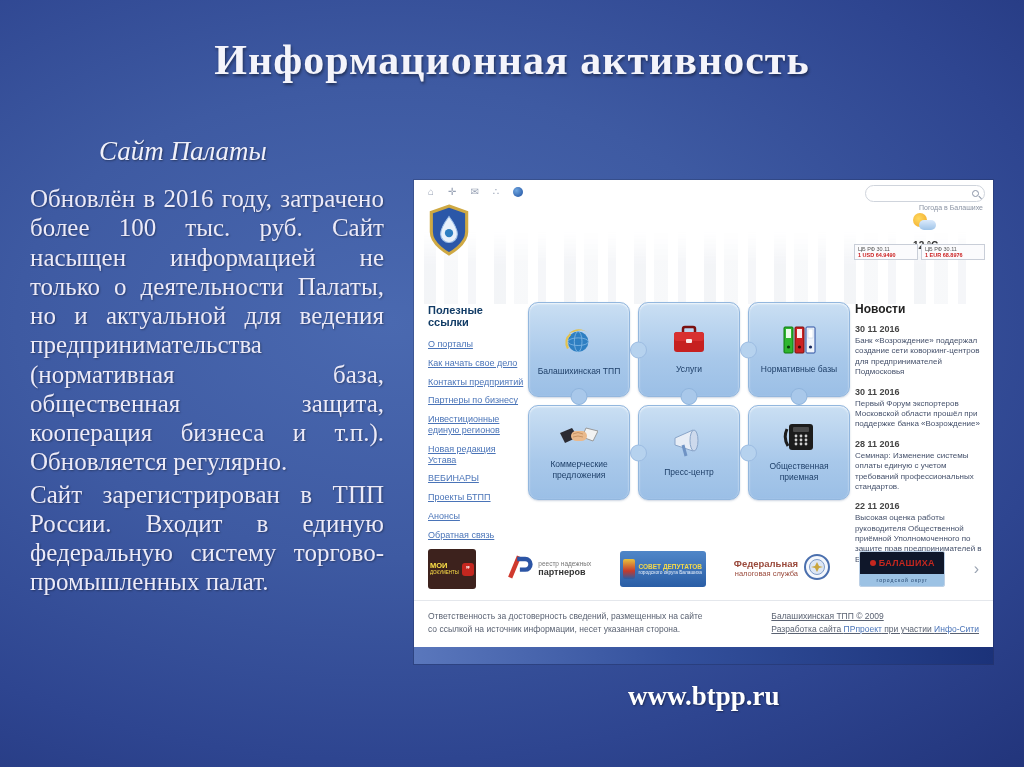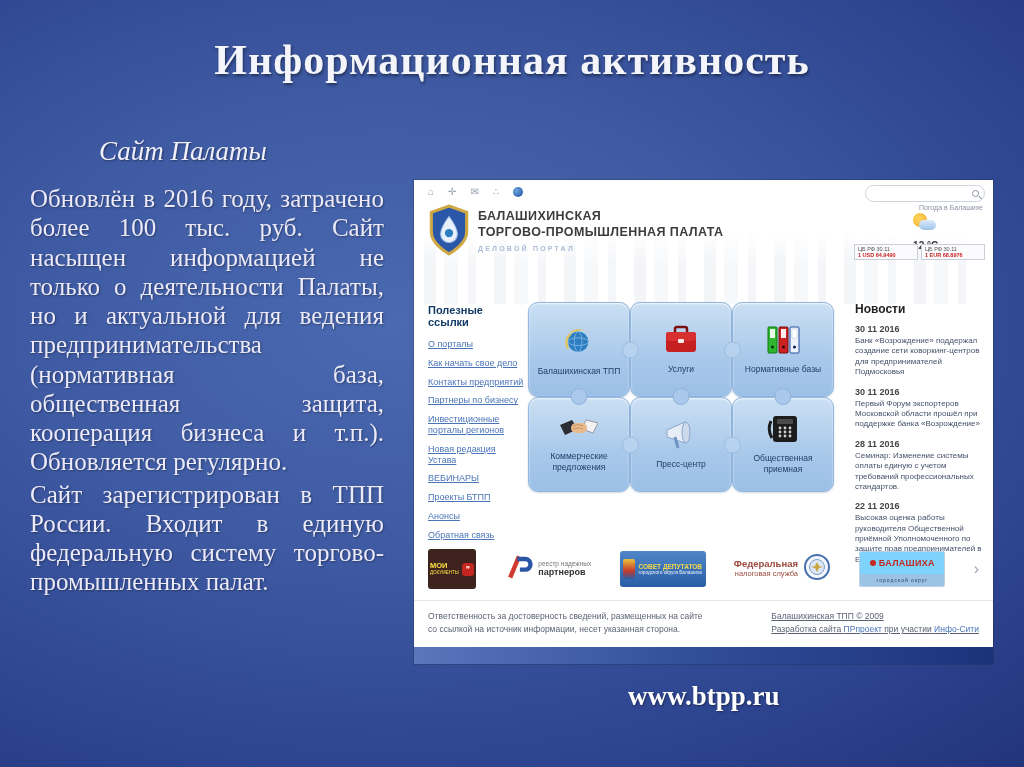--- a/index.html
+++ b/index.html
@@ -90,21 +90,21 @@
   .cur-r { font-size:5.5px; color:#c22; white-space:nowrap; font-weight:bold; }
 
   
   .sh-body { position:absolute; left:0; top:120px; width:100%; height:240px; }
   .useful { position:absolute; left:14px; top:4px; width:96px; }
   .useful-h { font-size:11px; font-weight:bold; color:#123c66; margin-bottom:11px; }
   .ulink { display:block; font-size:9px; color:#4a74b8; text-decoration:underline;
     line-height:1.2; margin-bottom:8px; cursor:pointer; }
 
   .tiles { position:absolute; left:114px; top:2px; width:366px;
-    display:grid; grid-template-columns:repeat(3,102px); grid-auto-rows:95px; }
+    display:grid; grid-template-columns:repeat(3,102px); grid-auto-rows:95px; gap:8px; }
   .tile { position:relative; border-radius:10px; border:1px solid #93b7de; cursor:pointer;
     background:linear-gradient(180deg,#cadff3 0%, #a8c8ea 60%, #9bbfe6 100%);
     display:flex; flex-direction:column; align-items:center; justify-content:center; gap:5px;
     box-shadow:inset 0 1px 2px rgba(255,255,255,.8), 0 1px 2px rgba(60,90,140,.25); }
   .tile-label { font-size:8.5px; color:#1e3f68; text-align:center; line-height:1.25; padding:0 6px; }
   .tile:nth-child(-n+3)::after { content:""; position:absolute; left:50%; bottom:-9px;
     transform:translateX(-50%); width:15px; height:15px; border-radius:50%;
     background:#a9c8ea; border:1px solid #8fb4dd; z-index:2; }
   .tile:nth-child(3n+2)::before, .tile:nth-child(3n)::before { content:""; position:absolute;
     left:-9px; top:50%; transform:translateY(-50%); width:15px; height:15px; border-radius:50%;
@@ -135,21 +135,21 @@
   .p-sovet .emb { width:12px; height:20px; border-radius:2px;
     background:linear-gradient(180deg,#e8c23c 0%,#c43a2c 60%,#2a5ea6 100%); }
   .p-sovet .txt { line-height:1.15; }
   .p-sovet .t1 { font-size:6.5px; font-weight:bold; color:#f3d84a; }
   .p-sovet .t2 { font-size:4.8px; color:#e8f0fa; }
   .p-fns { display:flex; align-items:center; gap:5px; cursor:pointer; }
   .p-fns .txt { text-align:right; line-height:1.15; }
   .p-fns .t1 { font-size:9.5px; color:#9a4a3c; font-weight:bold; }
   .p-fns .t2 { font-size:7.5px; color:#9a4a3c; }
   .p-bal { width:86px; height:36px; border:1px solid #bcd0e6; border-radius:2px; cursor:pointer; overflow:hidden; }
-  .p-bal .top { height:22px; background:#7dd3fc; display:flex; align-items:center; justify-content:center; gap:3px; }
+  .p-bal .top { height:22px; background:#0f172a; display:flex; align-items:center; justify-content:center; gap:3px; }
   .p-bal .dot { width:6px; height:6px; border-radius:50%; background:#c4271f; }
   .p-bal .t1 { font-size:9px; font-weight:bold; color:#c4271f; letter-spacing:.3px; }
   .p-bal .bot { height:12px; background:#9cc2e4; font-size:5px; color:#1e3f68;
     text-align:center; line-height:12px; letter-spacing:1px; }
   .p-next { font-size:16px; color:#9aa3b2; cursor:pointer; }
 
   
   .sh-footer { position:absolute; left:0; top:420px; width:100%; padding:9px 14px 0;
     border-top:1px solid #e4e7ec; display:flex; justify-content:space-between; }
   .f-col { font-size:8.5px; color:#5a6272; line-height:1.55; }
@@ -189,25 +189,20 @@
       </div>
 
       <div class="logo-wrap">
         <svg width="44" height="52" viewBox="0 0 42 50">
           <path d="M21 2 L38 8 V27 C38 39 21 48 21 48 C21 48 4 39 4 27 V8 Z" fill="#2b57a8" stroke="#cfa943" stroke-width="3"></path>
           <path d="M21 12 C27 20 29 25 29 29 a8 8 0 0 1 -16 0 C13 25 15 20 21 12 Z" fill="#e8f1fb" stroke="#9fc0e8" stroke-width="1"></path>
           <circle cx="21" cy="28" r="4" fill="#2e7fc2"></circle>
         </svg>
       </div>
 
-      <div class="site-name">
-        <div class="l1">БАЛАШИХИНСКАЯ</div>
-        <div class="l2">ТОРГОВО-ПРОМЫШЛЕННАЯ ПАЛАТА</div>
-        <div class="site-tagline">ДЕЛОВОЙ ПОРТАЛ</div>
-      </div>
 
       <div class="weather">
         <div class="weather-label">Погода в Балашихе</div>
         <div class="weather-row">
           <span class="wicon">
             <span class="sun"></span>
               <span class="cloud"></span>
           </span>
           <span class="weather-temp">-12 °C</span>
         </div>
@@ -226,21 +221,21 @@
     </div>
 
     <div class="sh-body">
 
       <div class="useful">
         <div class="useful-h">Полезные ссылки</div>
         <a class="ulink">О порталы</a>
         <a class="ulink">Как начать свое дело</a>
         <a class="ulink">Контакты предприятий</a>
         <a class="ulink">Партнеры по бизнесу</a>
-        <a class="ulink">Инвестиционные порталы регионов</a>
+        <a class="ulink">Инвестиционные единую регионов</a>
         <a class="ulink">Новая редакция Устава</a>
         <a class="ulink">ВЕБИНАРЫ</a>
         <a class="ulink">Проекты БТПП</a>
         <a class="ulink">Анонсы</a>
         <a class="ulink">Обратная связь</a>
         <a class="ulink">Контакты</a>
       </div>
 
       <div class="tiles">
 

